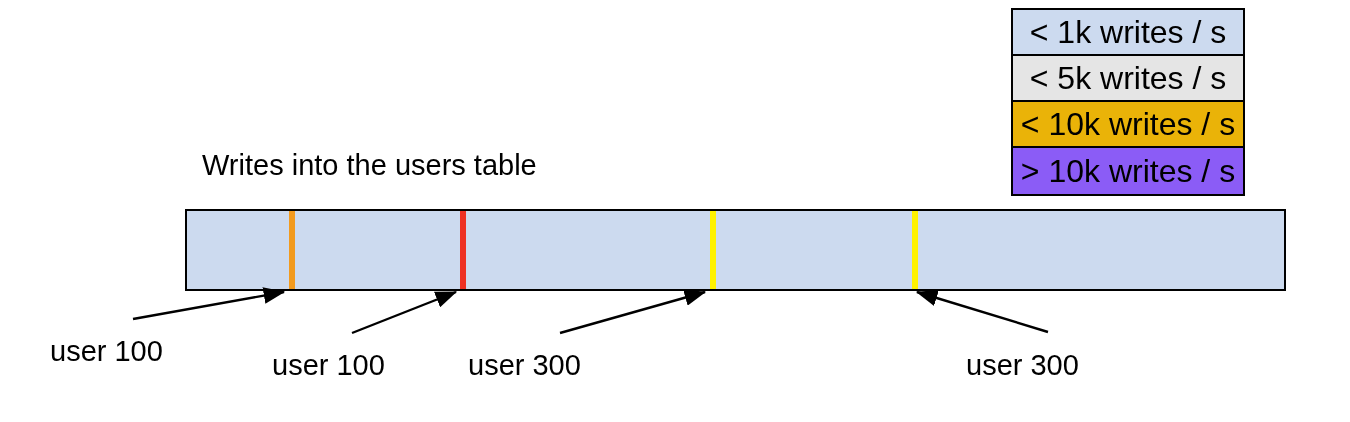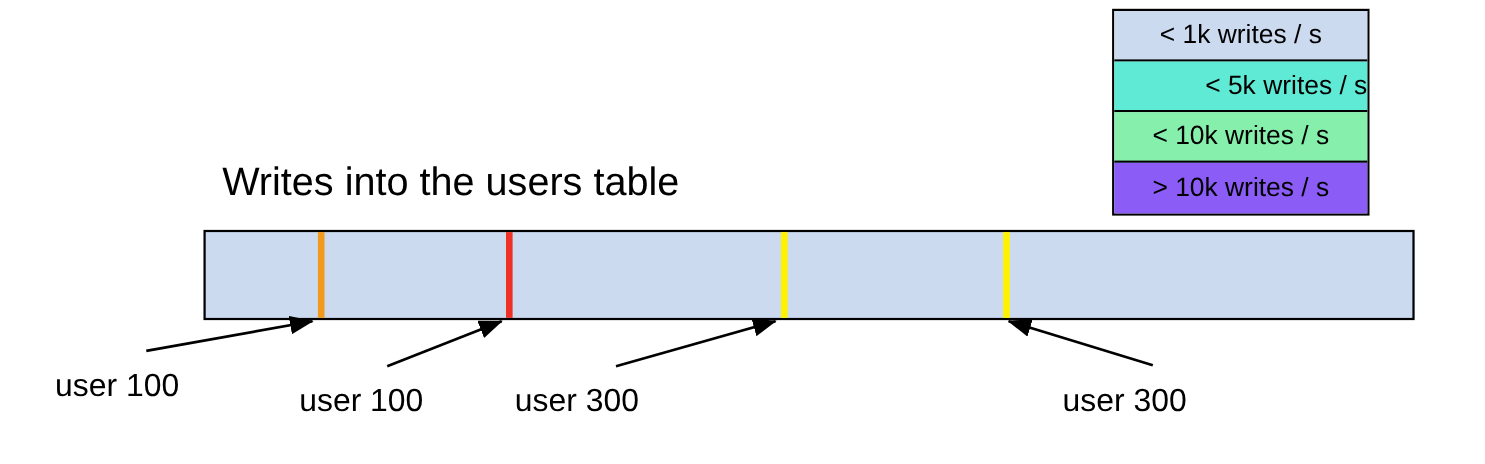--- a/index.html
+++ b/index.html
@@ -36,33 +36,33 @@
     box-sizing: border-box;
     display: flex;
     align-items: center;
     justify-content: center;
     border-bottom: 2px solid #000000;
   }
   .legend-row:last-child {
     border-bottom: none;
   }
   .legend-label {
-    font-size: 24px;
+    font-size: 32px;
     line-height: 26px;
     color: #000000;
     white-space: nowrap;
     letter-spacing: 0px;
   }
 
   
   #chart-title {
     position: absolute;
     left: 202px;
     top: 150px;
-    font-size: 36px;
+    font-size: 29px;
     line-height: 30px;
     color: #000000;
     white-space: nowrap;
     text-align: center;
   }
 
   
   #table-bar {
     position: absolute;
     left: 185px;
@@ -99,24 +99,24 @@
 </style>
 </head>
 <body>
 
 <div id="canvas">
 
   <div id="legend">
     <div class="legend-row" style="background-color: rgb(204, 218, 239);">
       <span class="legend-label">&lt; 1k writes / s</span>
     </div>
-    <div class="legend-row" style="background-color: #5eead4; justify-content: flex-end;">
+    <div class="legend-row" style="background-color: #e5e5e5;">
       <span class="legend-label">&lt; 5k writes / s</span>
     </div>
-    <div class="legend-row" style="background-color: #86efac;">
+    <div class="legend-row" style="background-color: #eab308;">
       <span class="legend-label">&lt; 10k writes / s</span>
     </div>
     <div class="legend-row" style="background-color: #8b5cf6;">
       <span class="legend-label">&gt; 10k writes / s</span>
     </div>
   </div>
 
   <div id="chart-title">Writes into the users table</div>
 
   <div id="table-bar" style="background-color: rgb(204, 218, 239);">

